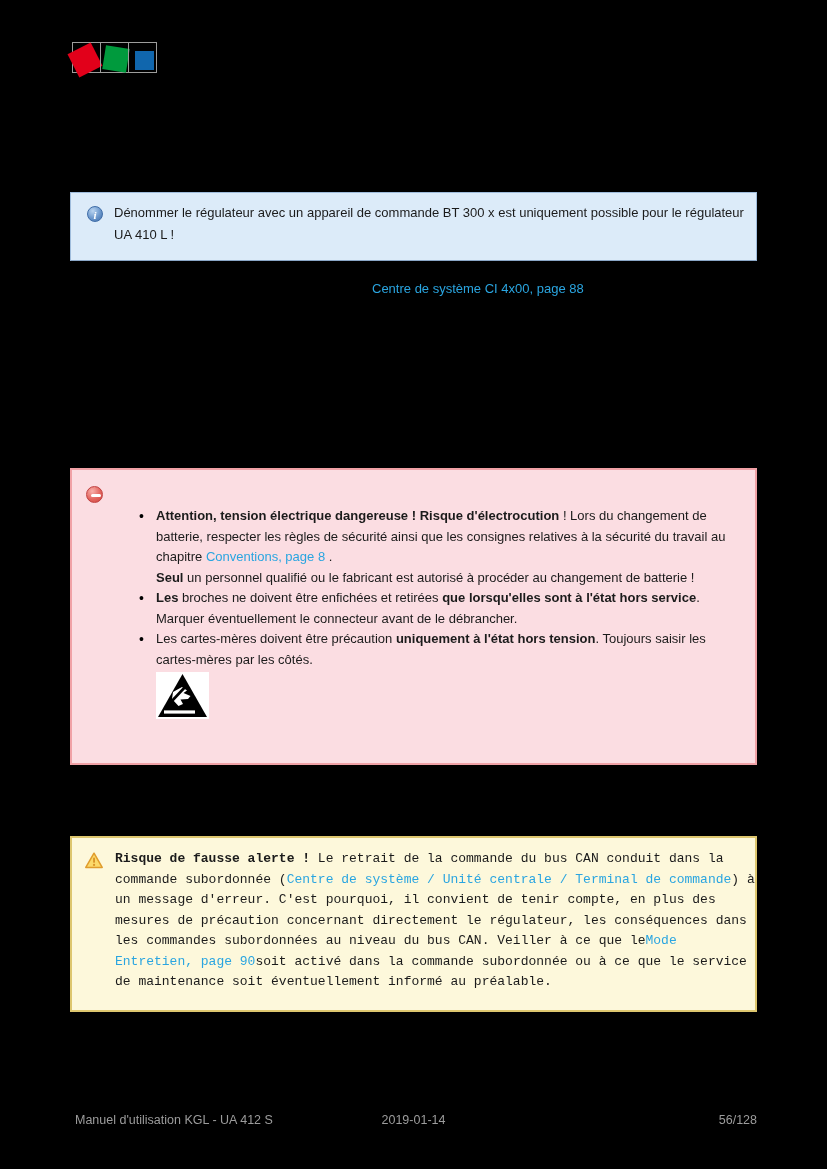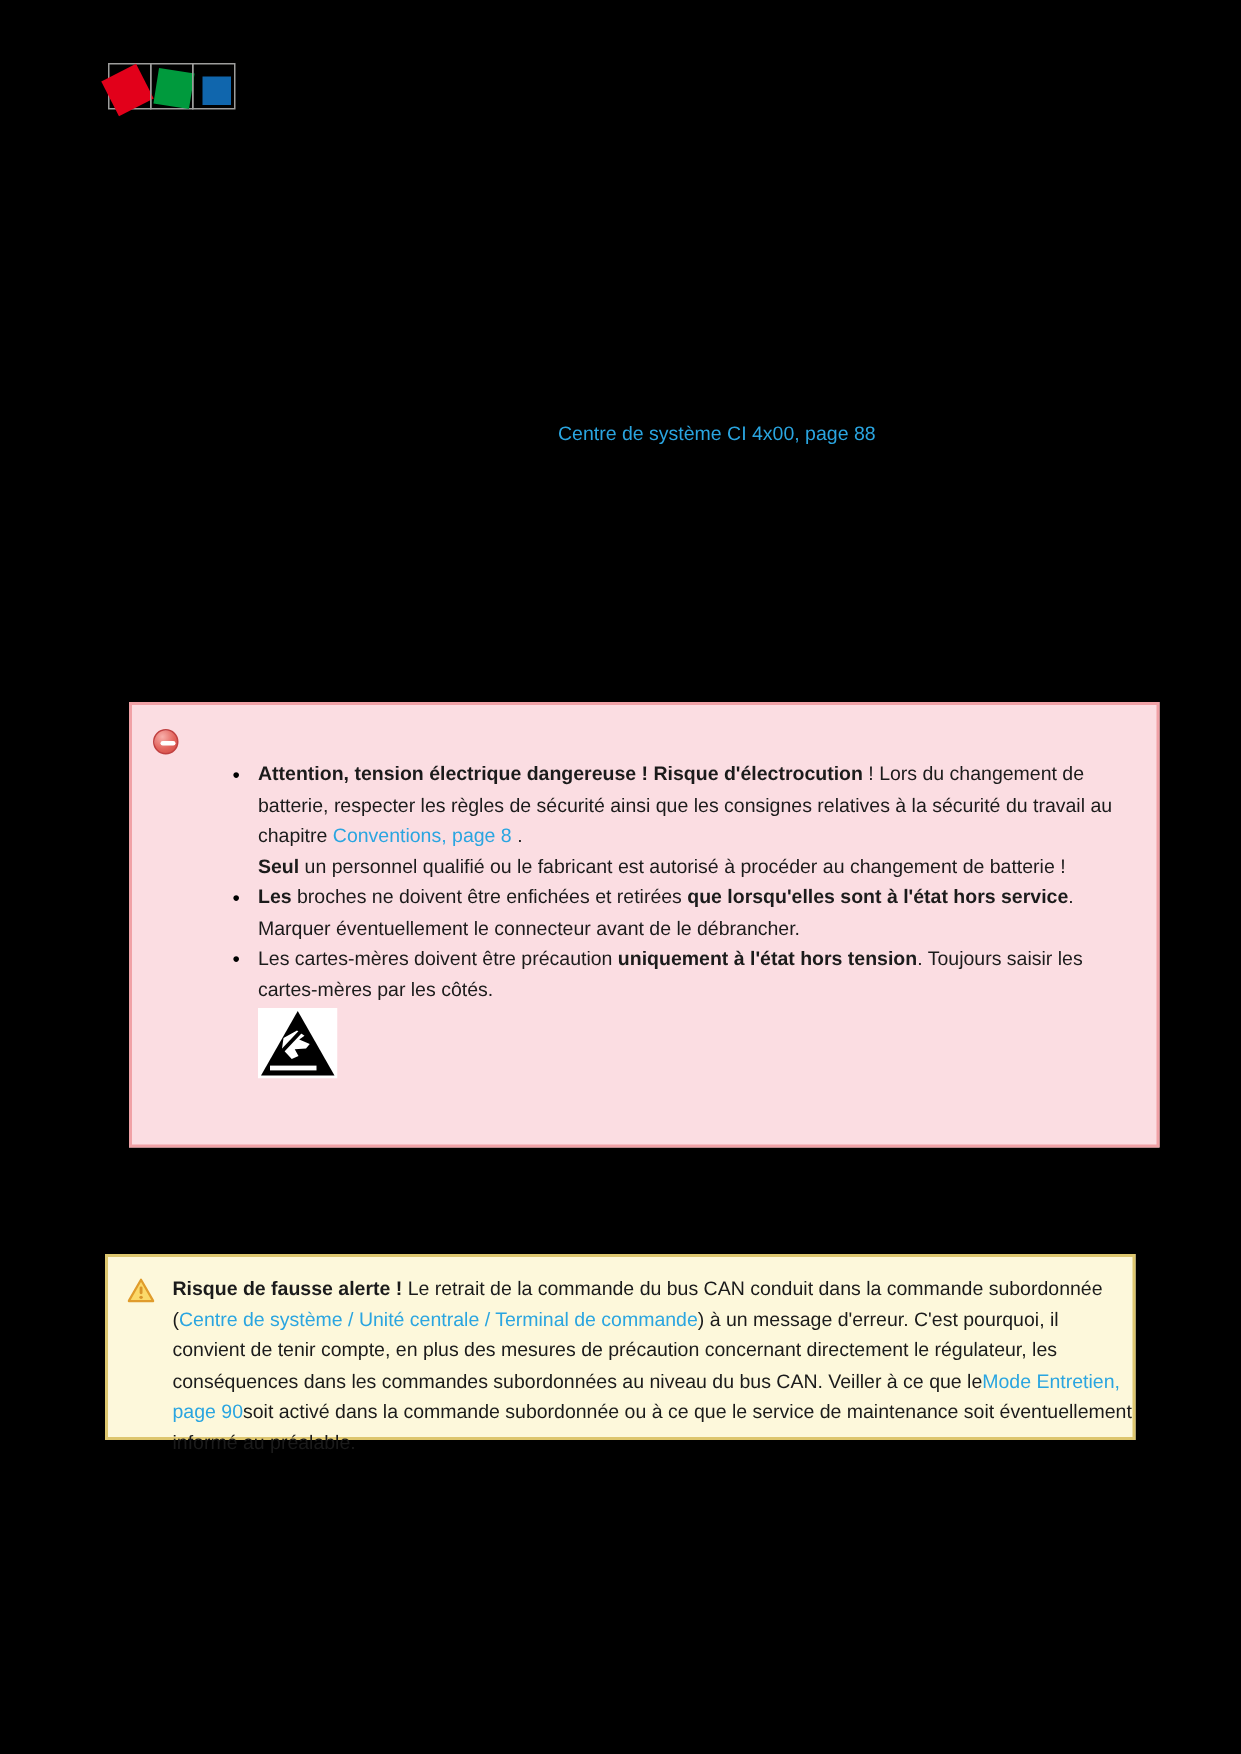--- a/index.html
+++ b/index.html
@@ -35,41 +35,41 @@
   
   .info-box{top:192px; height:69px; background:var(--info-bg); border:1px solid var(--info-border);
             border-bottom-color:#8aa6c6;}
   .info-box .note-icon{left:16px; top:13px;}
   .info-box .note-text{position:absolute; left:43px; top:9px; width:648px; line-height:21.5px;}
 
   
   .chapter-link{position:absolute; left:372px; top:281px; font-size:13px; color:var(--link); cursor:pointer;}
 
   
-  .danger-box{top:468px; height:297px; background:var(--danger-bg); border:2px solid var(--danger-border);margin-left:16px;}
+  .danger-box{top:468px; height:297px; background:var(--danger-bg); border:2px solid var(--danger-border);}
   .danger-box .note-icon{left:14px; top:16px;}
   .danger-content{padding:19px 10px 0 84px; line-height:20.5px;}
   .danger-content ul{list-style:none;}
   .danger-content li{position:relative;}
   .danger-content li::before{content:"•"; position:absolute; left:-17px; top:0; font-size:14px; color:#000;}
   .esd{display:block; margin:2px 0 4px 0;}
   
   .sphere{width:16px; height:16px; border-radius:50%; position:relative;}
   .sphere.blue-i{background:radial-gradient(circle at 35% 28%, #b9d4f0 0%, #6b97cc 55%, #3f6da8 100%);
                  border:1px solid #3f6da8;}
   .sphere.blue-i::after{content:"i"; position:absolute; left:0; right:0; top:0.5px; text-align:center;
                  color:#fff; font:italic bold 11px/15px "Liberation Serif","DejaVu Serif",serif;}
   .sphere.no-entry{width:17px; height:17px;
                  background:radial-gradient(circle at 35% 28%, #f8b0ab 0%, #e3655e 55%, #cf4640 100%);
                  border:1px solid #c04040;}
   .sphere.no-entry::after{content:""; position:absolute; left:3.5px; top:6.5px; width:10px; height:3.2px;
                  border-radius:1.6px; background:#fff;}
 
   
-  .warning-box{top:836px; height:124px; background:var(--warning-bg); border:2px solid var(--warning-border);}
+  .warning-box{top:836px; height:176px; background:var(--warning-bg); border:2px solid var(--warning-border);font-family:Liberation Mono, monospace;}
   .warning-box .note-icon{left:13px; top:14px;}
   .warning-box .note-text{position:absolute; left:43px; top:11px; width:640px; line-height:20.5px;}
 
   
   .footer{position:absolute; left:70px; top:1112px; width:687px; display:grid;
           grid-template-columns:1fr auto 1fr; color:var(--muted); font-size:12.5px; line-height:16px;}
   .footer .f-left{padding-left:5px;}
   .footer .f-right{text-align:right;}
 </style>
 </head>
@@ -82,20 +82,24 @@
         <div class="sq red"></div>
       </div>
     <div class="cell">
         <div class="sq green"></div>
       </div>
     <div class="cell">
         <div class="sq blue"></div>
       </div>
   </div>
 
+  <div class="note info-box">
+    <div class="note-icon sphere blue-i"></div>
+    <div class="note-text"><span>Dénommer le régulateur avec un appareil de commande BT 300 x est uniquement possible pour le régulateur UA 410 L !</span></div>
+  </div>
 
   <span class="chapter-link">Centre de système CI 4x00, page 88</span>
 
   <div class="note danger-box">
     <div class="note-icon sphere no-entry"></div>
     <div class="danger-content">
       <ul>
         <li><span class="b">Attention, tension électrique dangereuse ! Risque d'électrocution</span><span> ! Lors du changement de batterie, respecter les règles de sécurité ainsi que les consignes relatives à la sécurité du travail au chapitre </span><span class="lnk">Conventions, page 8</span><span> .</span><br><span class="b">Seul</span><span> un personnel qualifié ou le fabricant est autorisé à procéder au changement de batterie !</span></li>
         <li><span class="b">Les</span><span> broches ne doivent être enfichées et retirées </span><span class="b">que lorsqu'elles sont à l'état hors service</span><span>. Marquer éventuellement le connecteur avant de le débrancher.</span></li>
         <li><span>Les cartes-mères doivent être précaution </span><span class="b">uniquement à l'état hors tension</span><span>. Toujours saisir les cartes-mères par les côtés.</span></li>
@@ -112,14 +116,19 @@
 
   <div class="note warning-box">
     <svg class="note-icon" width="18" height="17" viewBox="0 0 18 17">
       <path d="M9 1.2 L17.2 15.4 H0.8 Z" fill="#fbd96a" stroke="#e09c2c" stroke-width="1.5" stroke-linejoin="round"></path>
       <rect x="8.1" y="5.6" width="1.9" height="5.2" rx="0.9" fill="#d9942a"></rect>
       <circle cx="9.05" cy="12.9" r="1.15" fill="#d9942a"></circle>
     </svg>
     <div class="note-text"><span class="b">Risque de fausse alerte !</span><span> Le retrait de la commande du bus CAN conduit dans la commande subordonnée (</span><span class="lnk">Centre de système / Unité centrale / Terminal de commande</span><span>) à un message d'erreur. C'est pourquoi, il convient de tenir compte, en plus des mesures de précaution concernant directement le régulateur, les conséquences dans les commandes subordonnées au niveau du bus CAN. Veiller à ce que le</span><span class="lnk">Mode Entretien, page 90</span><span>soit activé dans la commande subordonnée ou à ce que le service de maintenance soit éventuellement informé au préalable.</span></div>
   </div>
 
+  <div class="footer">
+    <span class="f-left">Manuel d'utilisation KGL - UA 412 S</span>
+    <span class="f-center">2019-01-14</span>
+    <span class="f-right">56/128</span>
+  </div>
 
 </div>
 
 </body></html>

